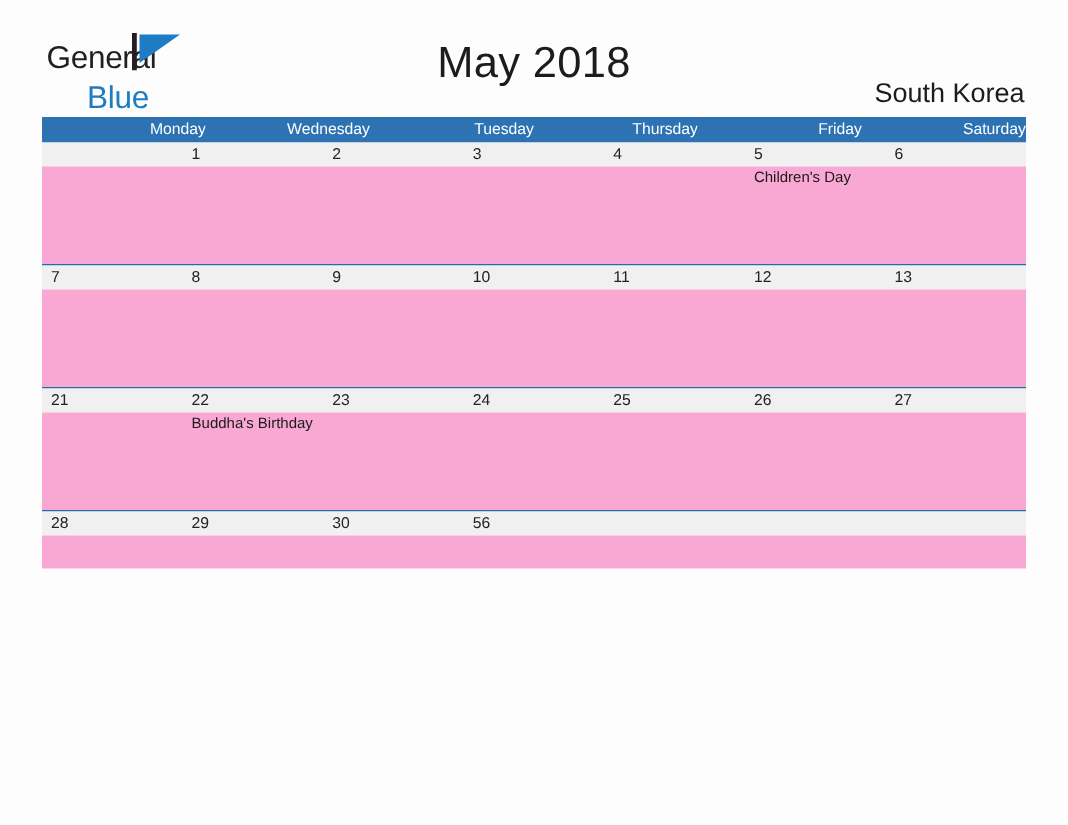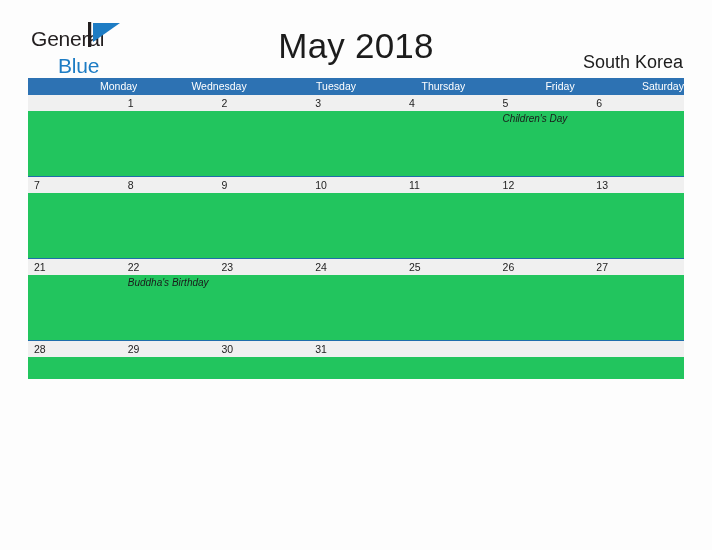--- a/index.html
+++ b/index.html
@@ -45,21 +45,21 @@
   }
   .logo-row2 {
     font-size: 21px;
     color: #1d7cc4;
     margin-top: 6px;
     margin-left: 27px;
     letter-spacing: -0.2px;
   }
   .title {
     text-align: center;
-    font-size: 35px;
+    font-size: 29px;
     color: #1c1c1c;
     font-weight: normal;
     margin: 0;
     padding-top: 8px;
     letter-spacing: 0.2px;
   }
   .region {
     position: absolute;
     right: 29px;
     top: 52px;
@@ -96,23 +96,22 @@
   .week-row:first-of-type {
     border-top: none;
   }
   .date-band {
     display: flex;
     background: #f0f0f0;
     height: 16px;
   }
   .body-band {
     display: flex;
-    background: #22c55e;
+    background: #f9a8d4;
     height: 65px;
-    font-style: italic;
   }
   .week-row:last-child .body-band {
     height: 22px;
   }
   .cell-num,
   .cell-body {
     flex: 1 1 0;
     box-sizing: border-box;
     padding-left: 6px;
     overflow: hidden;
@@ -225,21 +224,21 @@
           <div class="cell-body"></div>
           <div class="cell-body"></div>
           <div class="cell-body"></div>
         </div>
       </div>
       <div class="week-row">
         <div class="date-band">
           <div class="cell-num">28</div>
           <div class="cell-num">29</div>
           <div class="cell-num">30</div>
-          <div class="cell-num">31</div>
+          <div class="cell-num">56</div>
           <div class="cell-num"></div>
           <div class="cell-num"></div>
           <div class="cell-num"></div>
         </div>
         <div class="body-band">
           <div class="cell-body"></div>
           <div class="cell-body"></div>
           <div class="cell-body"></div>
           <div class="cell-body"></div>
           <div class="cell-body"></div>

